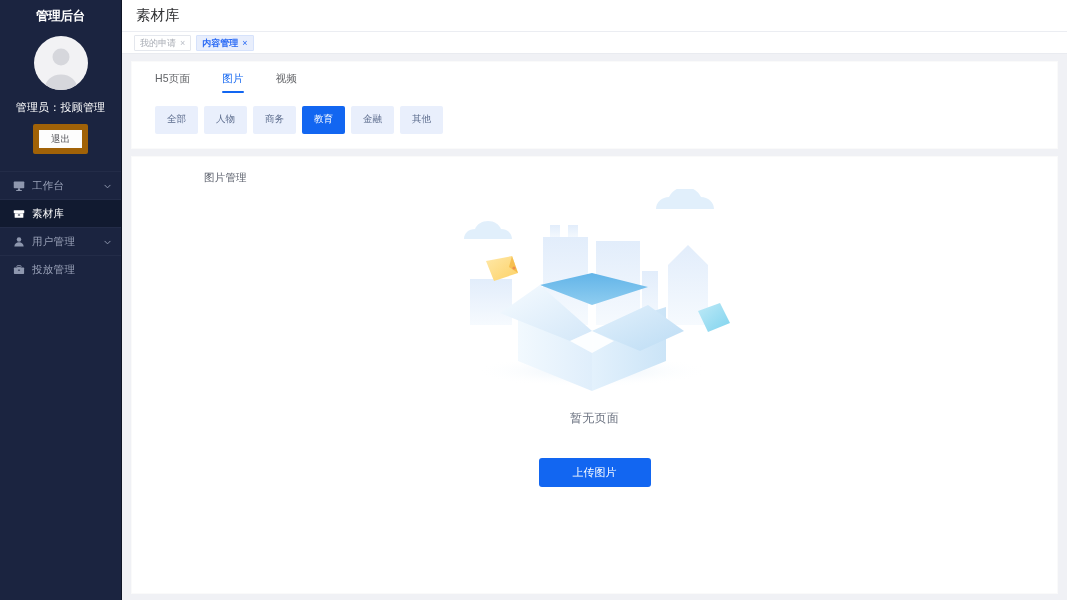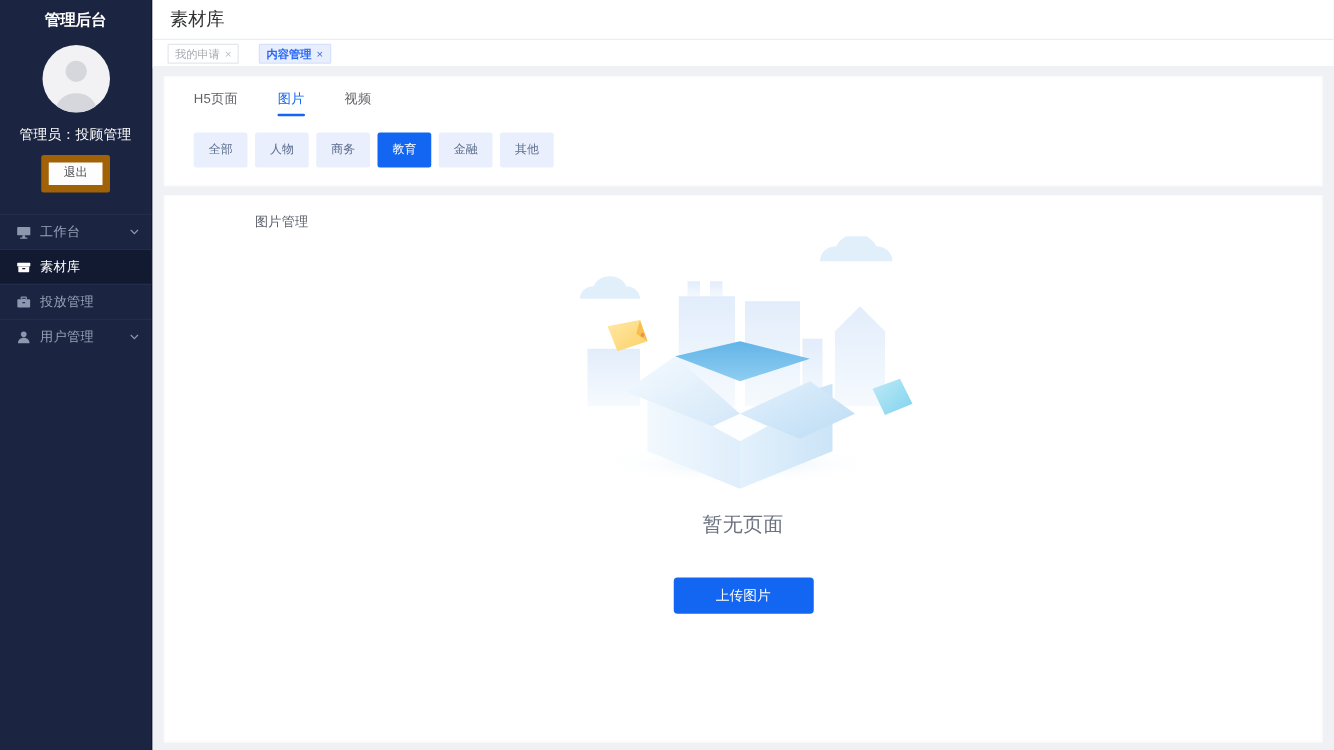--- a/index.html
+++ b/index.html
@@ -95,21 +95,21 @@
     padding-left: 14px;
     flex: 0 0 32px;
   }
   .page-title { font-size: 14.5px; color: #303133; font-weight: 400; }
   .tabbar {
     height: 22px;
     background: #ffffff;
     flex: 0 0 22px;
     display: flex; align-items: center;
     padding-left: 12px;
-    gap: 16px;
+    gap: 5px;
     border-bottom: 1px solid #e9ebf0;
   }
   .vtab {
     height: 16px;
     display: inline-flex; align-items: center;
     font-size: 9px;
     padding: 0 5px;
     border: 1px solid #e4e7ed;
     background: #ffffff;
     color: #a9adb5;
@@ -182,21 +182,21 @@
     padding-left: 56px;
     letter-spacing: 0.2px;
   }
   .empty-wrap {
     flex: 1 1 auto;
     display: flex; flex-direction: column; align-items: center;
     padding-top: 4px;
   }
   .illus { width: 310px; height: 205px; display: block; }
   .empty-text {
-    font-size: 16px;
+    font-size: 12px;
     color: #6b7280;
     margin-top: 16px;
     letter-spacing: 0.2px;
   }
   .upload-btn {
     margin-top: 31px;
     background: #1266f1;
     color: #ffffff;
     border: none;
     border-radius: 3px;
@@ -257,41 +257,41 @@
             <rect x="2.2" y="7" width="11.6" height="6" rx="0.8" fill="#ffffff"></rect>
             <rect x="6.3" y="8.6" width="3.4" height="1.3" rx="0.6" fill="#111a30"></rect>
           </svg>
         </span>
         <span class="m-label">素材库</span>
       </div>
 
       <div class="menu-item">
         <span class="m-icon">
           <svg width="12" height="12" viewBox="0 0 16 16" fill="none">
-            <rect x="5.2" y="2.2" width="5.6" height="2.4" rx="0.8" stroke="#8e97ae" stroke-width="1.2"></rect>
-            <rect x="1.2" y="4.6" width="13.6" height="8.6" rx="1" fill="#8e97ae"></rect>
-            <rect x="6.6" y="7.6" width="2.8" height="1.2" fill="#1b2440"></rect>
-          </svg>
-        </span>
-        <span class="m-label">投放管理</span>
-      </div>
-
-      <div class="menu-item">
-        <span class="m-icon">
-          <svg width="12" height="12" viewBox="0 0 16 16" fill="none">
             <circle cx="8" cy="4.6" r="3" fill="#8e97ae"></circle>
             <path d="M1.8 14c0-3.6 2.8-5.8 6.2-5.8s6.2 2.2 6.2 5.8z" fill="#8e97ae"></path>
           </svg>
         </span>
         <span class="m-label">用户管理</span>
         <span class="chev">
           <svg width="9" height="9" viewBox="0 0 12 12">
               <path d="M2.5 4.3L6 7.8l3.5-3.5" stroke="#8e97ae" stroke-width="1.3" fill="none" stroke-linecap="round"></path>
             </svg>
         </span>
+      </div>
+
+      <div class="menu-item">
+        <span class="m-icon">
+          <svg width="12" height="12" viewBox="0 0 16 16" fill="none">
+            <rect x="5.2" y="2.2" width="5.6" height="2.4" rx="0.8" stroke="#8e97ae" stroke-width="1.2"></rect>
+            <rect x="1.2" y="4.6" width="13.6" height="8.6" rx="1" fill="#8e97ae"></rect>
+            <rect x="6.6" y="7.6" width="2.8" height="1.2" fill="#1b2440"></rect>
+          </svg>
+        </span>
+        <span class="m-label">投放管理</span>
       </div>
 
     </nav>
   </aside>
 
   <section class="main">
 
     <div class="topbar">
       <span class="page-title">素材库</span>
     </div>

